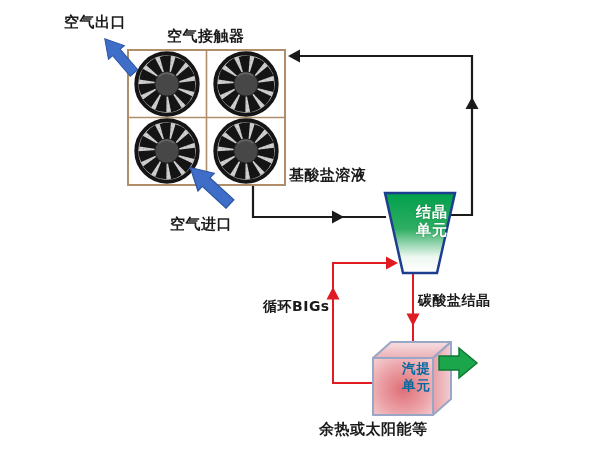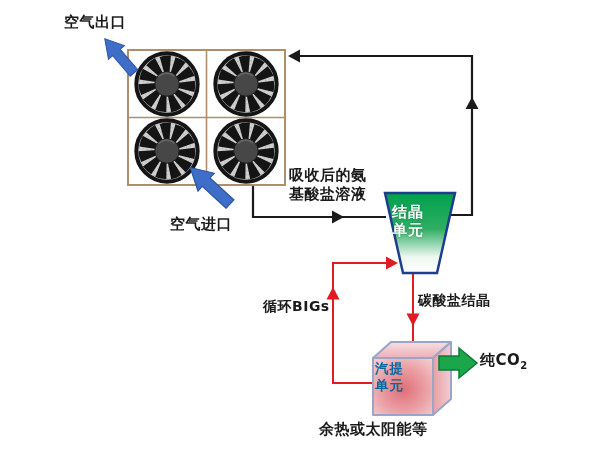--- a/index.html
+++ b/index.html
@@ -7,21 +7,21 @@
     position:relative;width:600px;height:450px;background:#ffffff;
     font-family:"DejaVu Sans","Liberation Sans",sans-serif;overflow:hidden;
   }
   .layer{position:absolute;left:0;top:0;}
   .lbl{
     position:absolute;font-size:15px;font-weight:600;color:#1a1a1a;
     white-space:nowrap;letter-spacing:0.5px;line-height:19px;
   }
   .lbl.small{font-size:14px;}
   .unit-label{
-    position:absolute;text-align:left;font-weight:700;letter-spacing:1px;
+    position:absolute;text-align:right;font-weight:700;letter-spacing:1px;
     line-height:18px;font-size:15px;
   }
   .unit-label span{display:block;}
   .crys-label{color:#ffffff;left:392px;top:203px;width:56px;text-shadow:0 0 2px rgba(0,90,40,.5);}
   .strip-label{color:#0369a1;left:375px;top:360px;width:56px;font-size:13.5px;line-height:17px;}
   sub{font-size:10px;}
 </style>
 </head>
 <body>
 
@@ -123,42 +123,39 @@
       <rect x="373" y="358" width="60" height="57" fill="url(#cubeFront)"></rect>
     </g>
 
     <g>
       <polygon points="439,356 459,356 459,348 477,363 459,378 459,370 439,370" fill="#1ca64c" stroke="#0d7a36" stroke-width="1.5"></polygon>
     </g>
   </svg>
 
   <div class="lbl" style="left:64px;top:13px;">空气出口</div>
 
+  <div class="lbl" style="left:167px;top:27px;">空气接触器</div>
 
 
   <div class="lbl" style="left:289px;top:166px;">
-    <span style="display:block;">吸收后的氨</span>
     <span style="display:block;">基酸盐溶液</span>
   </div>
 
   <div class="lbl" style="left:170px;top:215px;">空气进口</div>
 
   <div class="lbl small" style="left:418px;top:291px;">碳酸盐结晶</div>
 
   <div class="lbl small" style="left:263px;top:297px;">循环BIGs</div>
 
   <div class="unit-label crys-label">
     <span>结晶</span>
     <span>单元</span>
   </div>
 
   <div class="unit-label strip-label">
     <span>汽提</span>
     <span>单元</span>
   </div>
 
-  <div class="lbl" style="left:480px;top:351px;">
-    <span>纯CO</span><sub>2</sub>
-  </div>
 
   <div class="lbl" style="left:319px;top:420px;text-align:right;">余热或太阳能等</div>
 
 </div>
 
 </body></html>

